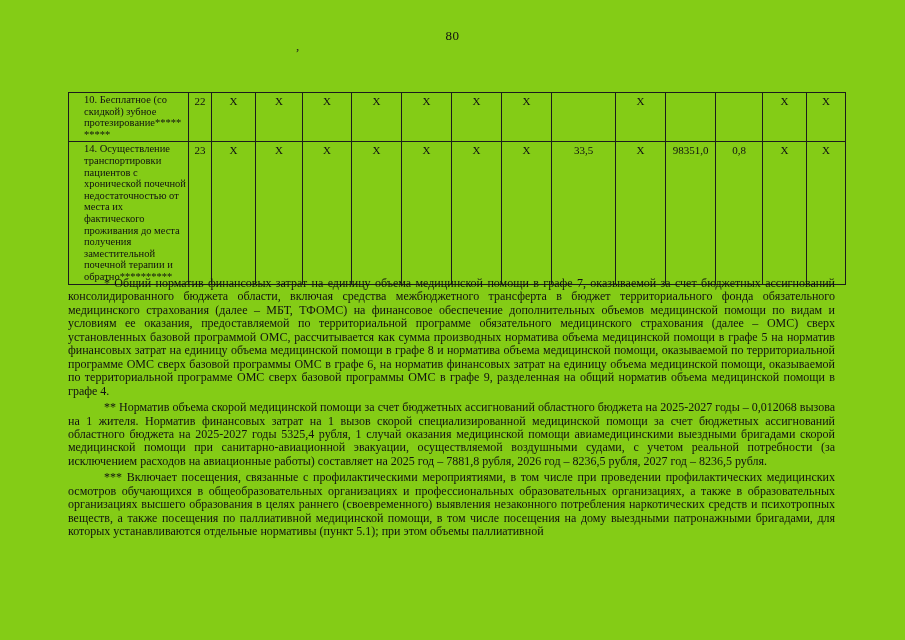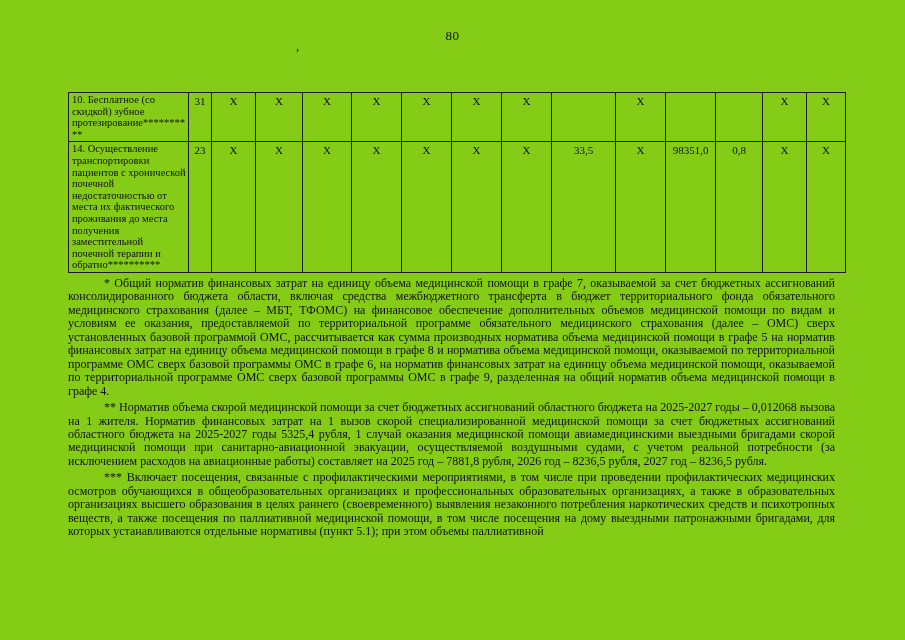--- a/index.html
+++ b/index.html
@@ -25,21 +25,21 @@
     text-align:center;
     font-size:11px;
     line-height:12px;
     padding:2px 1px 1px 1px;
     overflow:hidden;
   }
   table.tariff td.label {
     text-align:left;
     font-size:10.5px;
     line-height:11.6px;
-    padding:1px 2px 1px 3px;
+    padding:1px 2px 1px 15px;
     word-wrap:break-word;
   }
   tr.row-a { height:45px; }
   tr.row-b { height:130px; }
   .footnotes {
     position:absolute; top:277px; left:68px; width:779px;
     text-align:justify;
     font-size:12px;
     line-height:13.45px;
   }
@@ -67,21 +67,21 @@
         <col style="width:64px">
         <col style="width:50px">
       <col style="width:50px">
         <col style="width:47px">
         <col style="width:44px">
       <col style="width:39px">
     </colgroup>
     <tbody>
         <tr class="row-a">
       <td class="label">10. Бесплатное (со скидкой) зубное протезирование**********</td>
-      <td>31</td>
+      <td>22</td>
       <td>X</td>
       <td>X</td>
       <td>X</td>
       <td>X</td>
       <td>X</td>
       <td>X</td>
       <td>X</td>
       <td></td>
       <td>X</td>
       <td></td>

